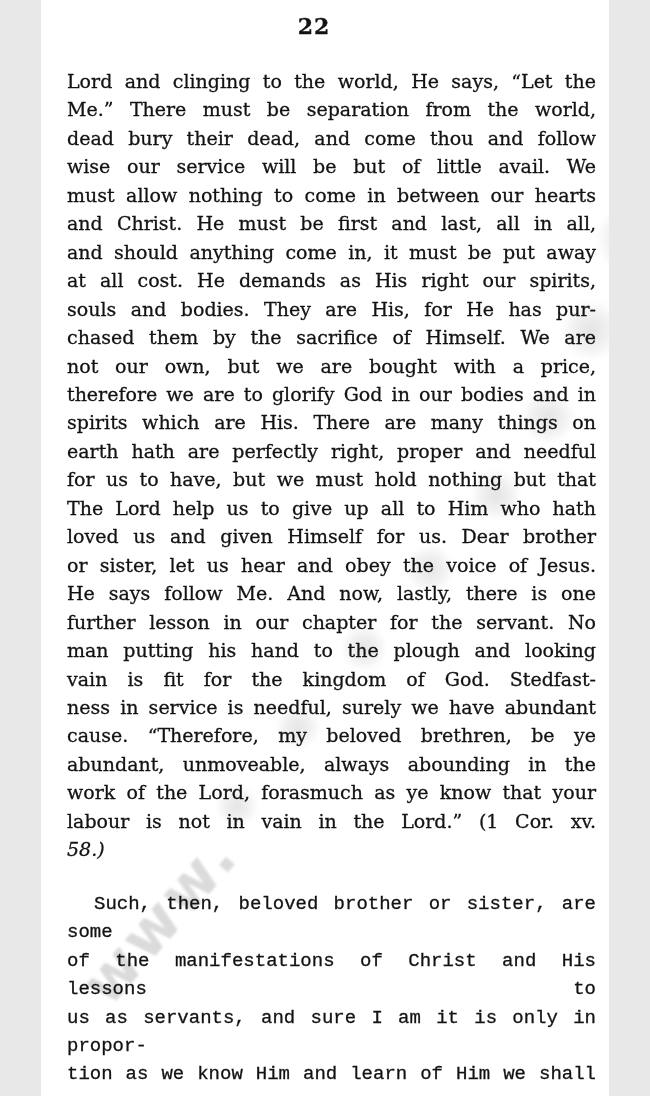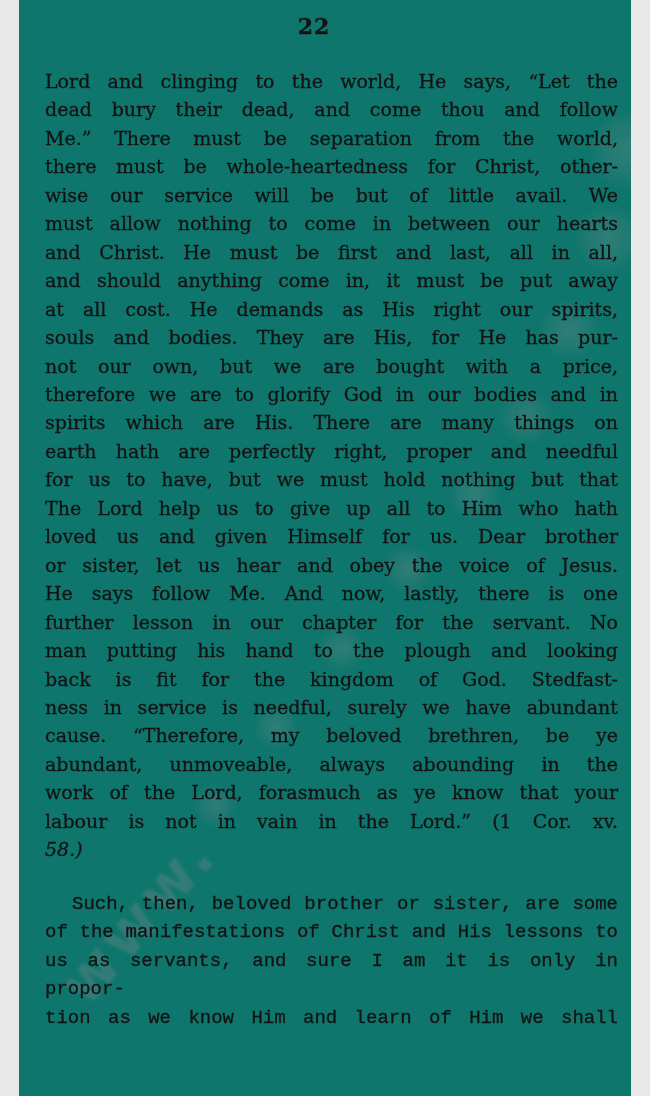--- a/index.html
+++ b/index.html
@@ -1,20 +1,20 @@
 <!DOCTYPE html>
 <html><head>
 <meta charset="utf-8">
 <style>
   html, body { margin: 0; padding: 0; background: #e8e8e8; }
   .page {
     position: relative;
-    width: 612px;
+    width: 568px;
     height: 1096px;
-    background: #0f766e;
+    background: #ffffff;
     overflow: hidden;
     font-family: "DejaVu Serif", "Liberation Serif", serif;
     color: #131313;
     margin: 0 auto;
   }
   .page-number {
     position: absolute;
     top: 13px;
     left: 0;
     right: 22px;
@@ -83,41 +83,41 @@
   <div class="smudge" style="left:365px; top:545px; width:48px; height:48px;"></div>
   <div class="smudge" style="left:300px; top:625px; width:46px; height:46px;"></div>
   <div class="smudge" style="left:235px; top:705px; width:44px; height:44px;"></div>
   <div class="smudge" style="left:175px; top:785px; width:42px; height:42px;"></div>
 
   <div class="page-number">22</div>
 
   <div class="body-text">
     <div class="paragraph first">
         <div class="line">Lord and clinging to the world, He says, “Let the</div>
+        <div class="line">Me.” There must be separation from the world,</div>
         <div class="line">dead bury their dead, and come thou and follow</div>
-        <div class="line">Me.” There must be separation from the world,</div>
-        <div class="line">there must be whole-heartedness for Christ, other-</div>
         <div class="line">wise our service will be but of little avail. We</div>
         <div class="line">must allow nothing to come in between our hearts</div>
         <div class="line">and Christ. He must be first and last, all in all,</div>
         <div class="line">and should anything come in, it must be put away</div>
         <div class="line">at all cost. He demands as His right our spirits,</div>
         <div class="line">souls and bodies. They are His, for He has pur-</div>
+        <div class="line">chased them by the sacrifice of Himself. We are</div>
         <div class="line">not our own, but we are bought with a price,</div>
         <div class="line">therefore we are to glorify God in our bodies and in</div>
         <div class="line">spirits which are His. There are many things on</div>
         <div class="line">earth hath are perfectly right, proper and needful</div>
         <div class="line">for us to have, but we must hold nothing but that</div>
         <div class="line">The Lord help us to give up all to Him who hath</div>
         <div class="line">loved us and given Himself for us. Dear brother</div>
         <div class="line">or sister, let us hear and obey the voice of Jesus.</div>
         <div class="line">He says follow Me. And now, lastly, there is one</div>
         <div class="line">further lesson in our chapter for the servant. No</div>
         <div class="line">man putting his hand to the plough and looking</div>
-        <div class="line">back is fit for the kingdom of God. Stedfast-</div>
+        <div class="line">vain is fit for the kingdom of God. Stedfast-</div>
         <div class="line">ness in service is needful, surely we have abundant</div>
         <div class="line">cause. “Therefore, my beloved brethren, be ye</div>
         <div class="line">abundant, unmoveable, always abounding in the</div>
         <div class="line">work of the Lord, forasmuch as ye know that your</div>
         <div class="line">labour is not in vain in the Lord.” (1 Cor. xv.</div>
         <div class="line last-left">58.)</div>
       </div>
     <div class="paragraph second">
         <div class="line">Such, then, beloved brother or sister, are some</div>
         <div class="line">of the manifestations of Christ and His lessons to</div>

